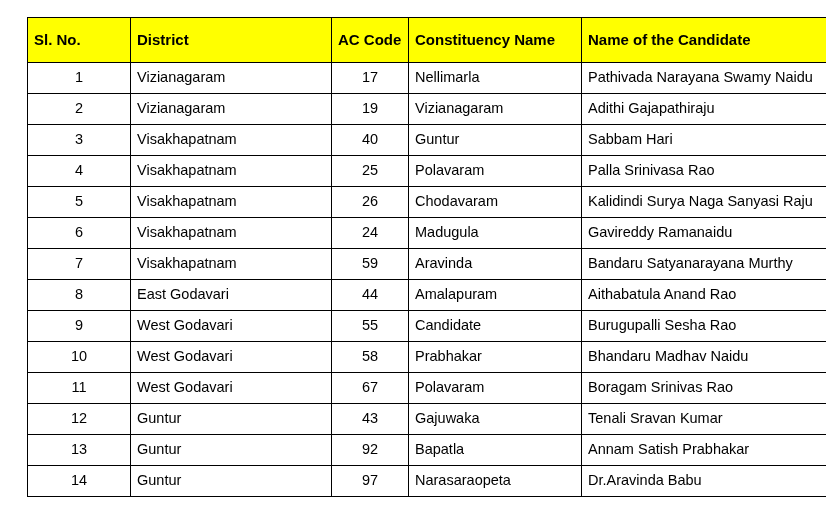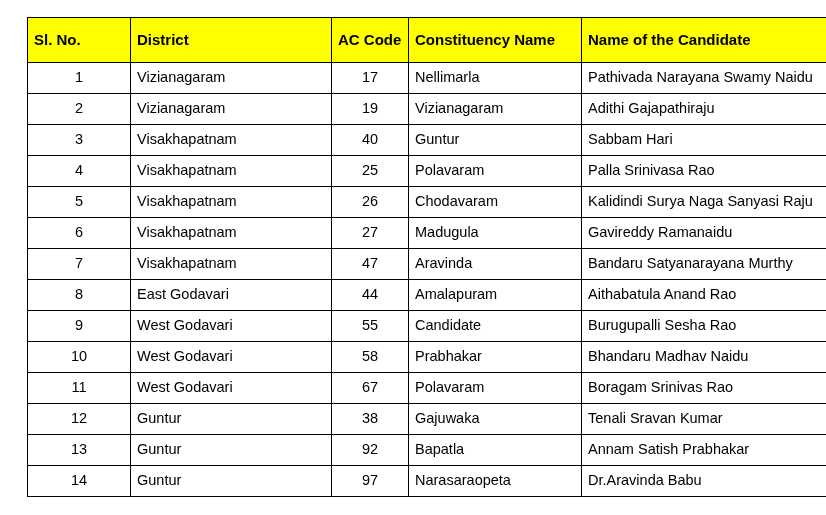--- a/index.html
+++ b/index.html
@@ -117,28 +117,28 @@
       <tr>
         <td class="col-sl">5</td>
         <td class="col-dist">Visakhapatnam</td>
         <td class="col-ac">26</td>
         <td class="col-const">Chodavaram</td>
         <td class="col-cand">Kalidindi Surya Naga Sanyasi Raju</td>
       </tr>
       <tr>
         <td class="col-sl">6</td>
         <td class="col-dist">Visakhapatnam</td>
-        <td class="col-ac">27</td>
+        <td class="col-ac">24</td>
         <td class="col-const">Madugula</td>
         <td class="col-cand">Gavireddy Ramanaidu</td>
       </tr>
       <tr>
         <td class="col-sl">7</td>
         <td class="col-dist">Visakhapatnam</td>
-        <td class="col-ac">47</td>
+        <td class="col-ac">59</td>
         <td class="col-const">Aravinda</td>
         <td class="col-cand">Bandaru Satyanarayana Murthy</td>
       </tr>
       <tr>
         <td class="col-sl">8</td>
         <td class="col-dist">East Godavari</td>
         <td class="col-ac">44</td>
         <td class="col-const">Amalapuram</td>
         <td class="col-cand">Aithabatula Anand Rao</td>
       </tr>
@@ -159,21 +159,21 @@
       <tr>
         <td class="col-sl">11</td>
         <td class="col-dist">West Godavari</td>
         <td class="col-ac">67</td>
         <td class="col-const">Polavaram</td>
         <td class="col-cand">Boragam Srinivas Rao</td>
       </tr>
       <tr>
         <td class="col-sl">12</td>
         <td class="col-dist">Guntur</td>
-        <td class="col-ac">38</td>
+        <td class="col-ac">43</td>
         <td class="col-const">Gajuwaka</td>
         <td class="col-cand">Tenali Sravan Kumar</td>
       </tr>
       <tr>
         <td class="col-sl">13</td>
         <td class="col-dist">Guntur</td>
         <td class="col-ac">92</td>
         <td class="col-const">Bapatla</td>
         <td class="col-cand">Annam Satish Prabhakar</td>
       </tr>

